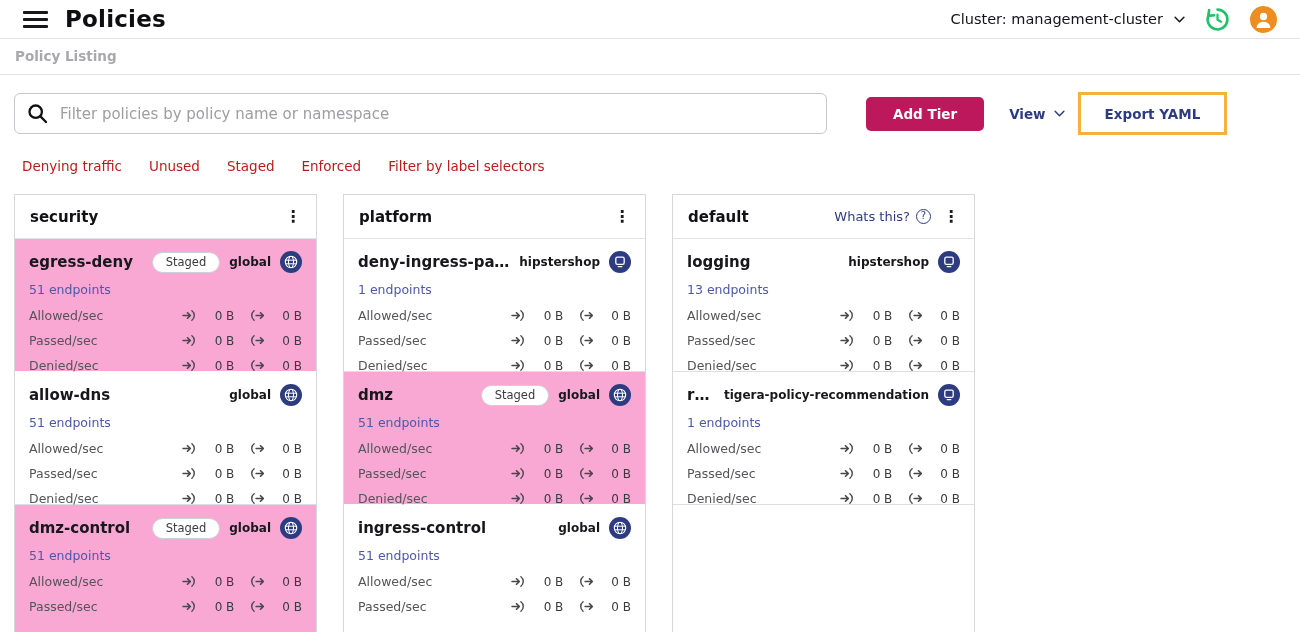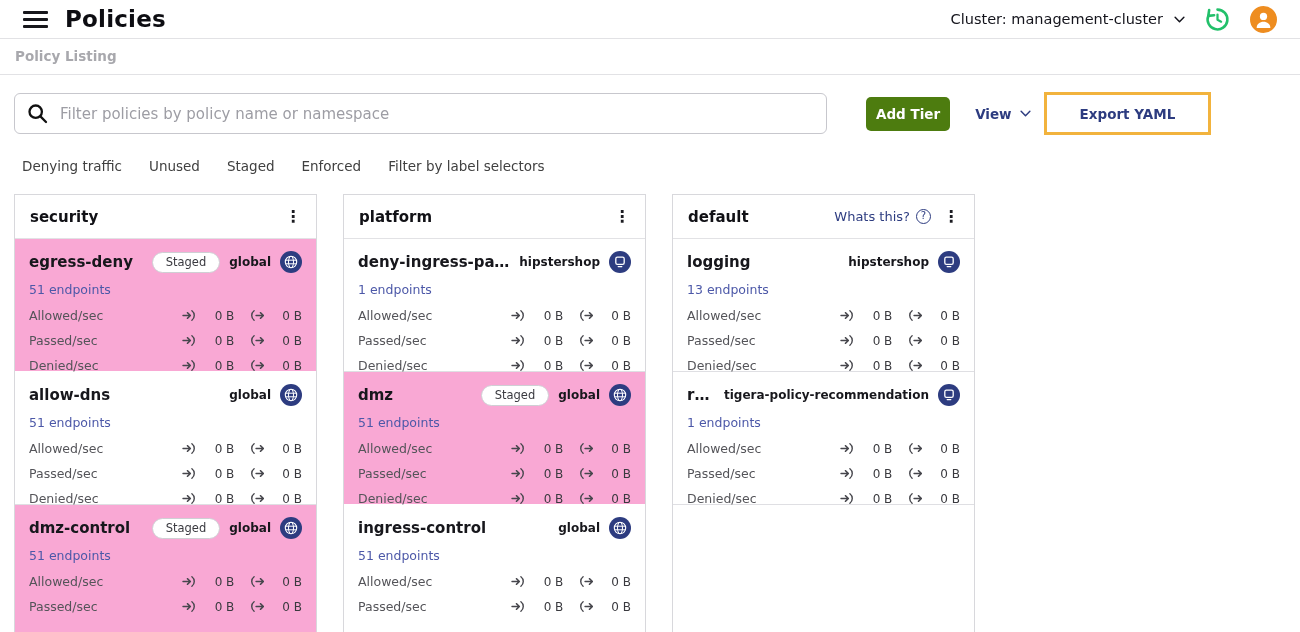--- a/index.html
+++ b/index.html
@@ -22,28 +22,28 @@
   .tabsbar { display:flex; height:36px; border-bottom:1px solid #e2e2e5; }
   .tab { padding:9px 15px 6px; font-size:13.5px; font-weight:700; cursor:pointer; }
   .tab.active { color:#17171c; border-bottom:4px solid #ef7500; }
   .tab.inactive { color:#a8a8ad; }
   
   .toolbar { display:flex; align-items:center; margin:17px 14px 0; }
   .search-box { width:813px; height:41px; border:1px solid #c7c7cd; border-radius:6px; display:flex; align-items:center; gap:10px; padding:0 12px; background:#fff; }
   .search-box svg { flex-shrink:0; }
   .search-box input { border:none; outline:none; flex:1; font-size:15px; color:#333; font-family:inherit; background:transparent; }
   .search-box input::placeholder { color:#9d9da4; }
-  .btn-addtier { margin-left:39px; background:#4d7c0f; color:#fff; border:none; border-radius:5px; padding:9px 10px; font-size:13.5px; font-weight:600; font-family:inherit; cursor:pointer; }
+  .btn-addtier { margin-left:39px; background:#be185d; color:#fff; border:none; border-radius:5px; padding:9px 27px; font-size:13.5px; font-weight:600; font-family:inherit; cursor:pointer; }
   .view-btn { margin-left:25px; display:flex; align-items:center; gap:8px; color:#2d3c80; font-size:13.5px; font-weight:600; cursor:pointer; }
-  .export-wrap { margin-left:13px; border:3px solid #f2b33d; padding:9px 33px; cursor:pointer; }
+  .export-wrap { margin-left:13px; border:3px solid #f2b33d; padding:9px 24px; cursor:pointer; }
   .export-label { color:#2d3c80; font-size:13.5px; font-weight:600; }
   .recommend-link { margin-left:10px; color:#2d3c80; font-size:13.5px; font-weight:600; cursor:pointer; }
   
   .filters { display:flex; gap:27px; margin:23px 14px 0 22px; }
-  .filter-link { color:#404040; font-size:13.5px; font-weight:500; cursor:pointer; }
+  .filter-link { color:#b91c1c; font-size:13.5px; font-weight:500; cursor:pointer; }
   
   .tiers { display:flex; gap:26px; margin:20px 14px 0; align-items:flex-start; }
   .tier { width:303px; border:1px solid #d8d8dc; background:#fff; }
   .tier-head { height:44px; display:flex; align-items:center; padding:0 15px; border-bottom:1px solid #e2e2e5; }
   .tier-name { font-size:15px; font-weight:700; color:#111116; }
   .tier-head-right { margin-left:auto; display:flex; align-items:center; gap:12px; }
   .whats-link { color:#2d3c80; font-size:13px; display:flex; align-items:center; gap:6px; cursor:pointer; }
   .qmark { width:15px; height:15px; border:1.3px solid #2d3c80; border-radius:50%; font-size:10px; line-height:12px; text-align:center; color:#2d3c80; display:inline-block; }
   .kebab { font-size:16px; font-weight:700; color:#1c1c22; cursor:pointer; line-height:1; letter-spacing:0; }
   .tier.default-tier { height:460px; }

